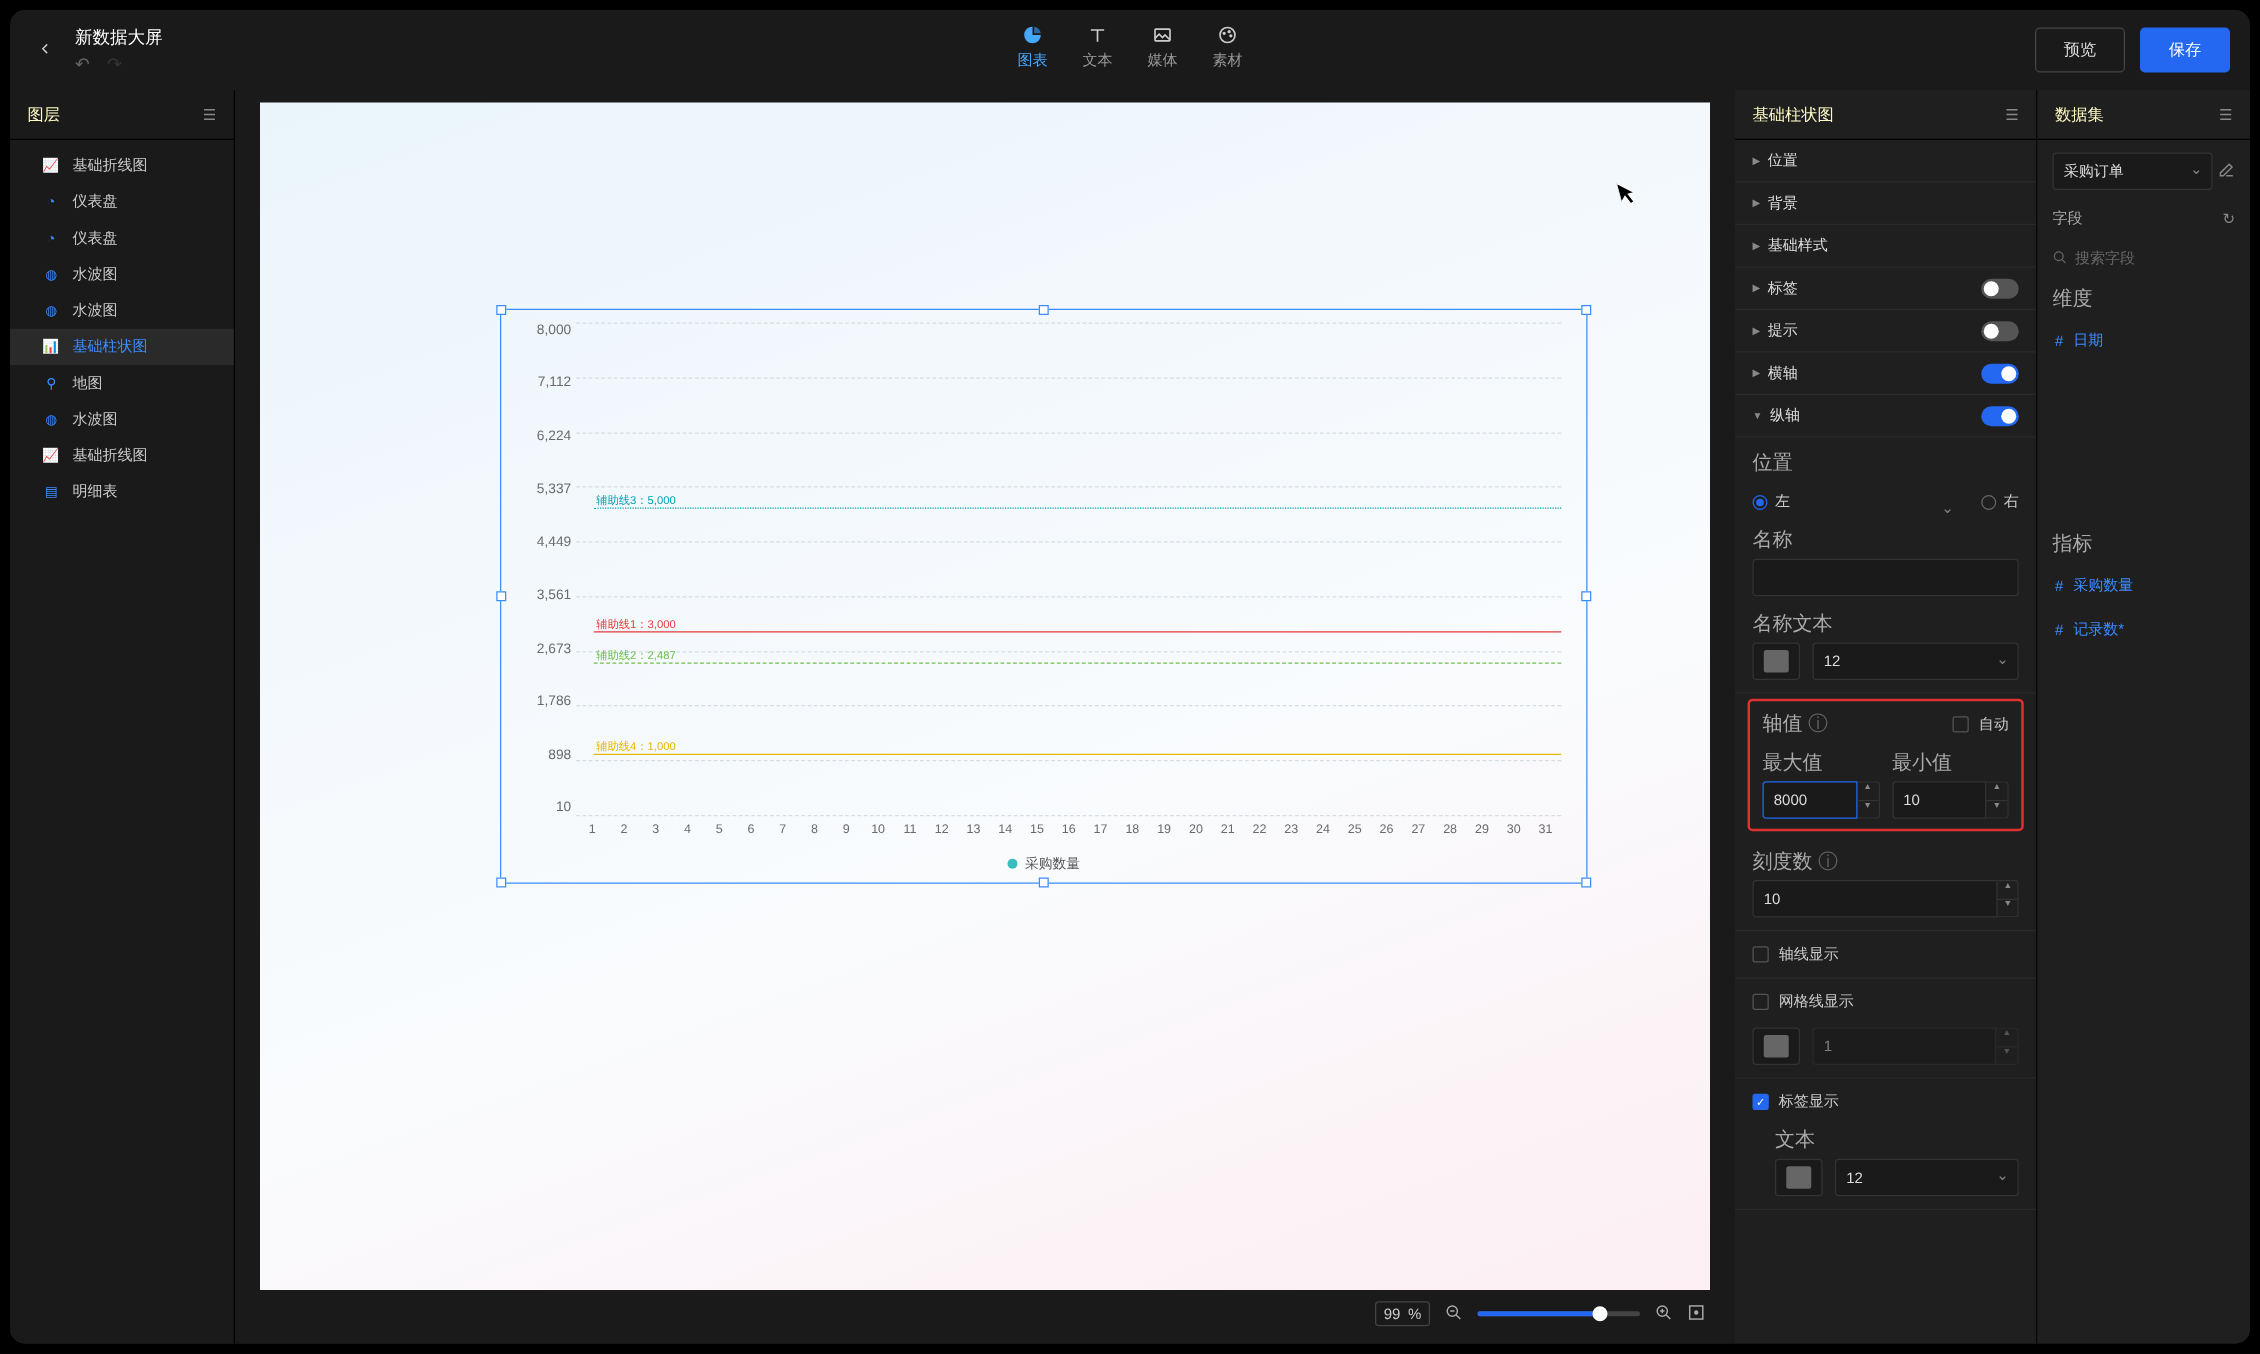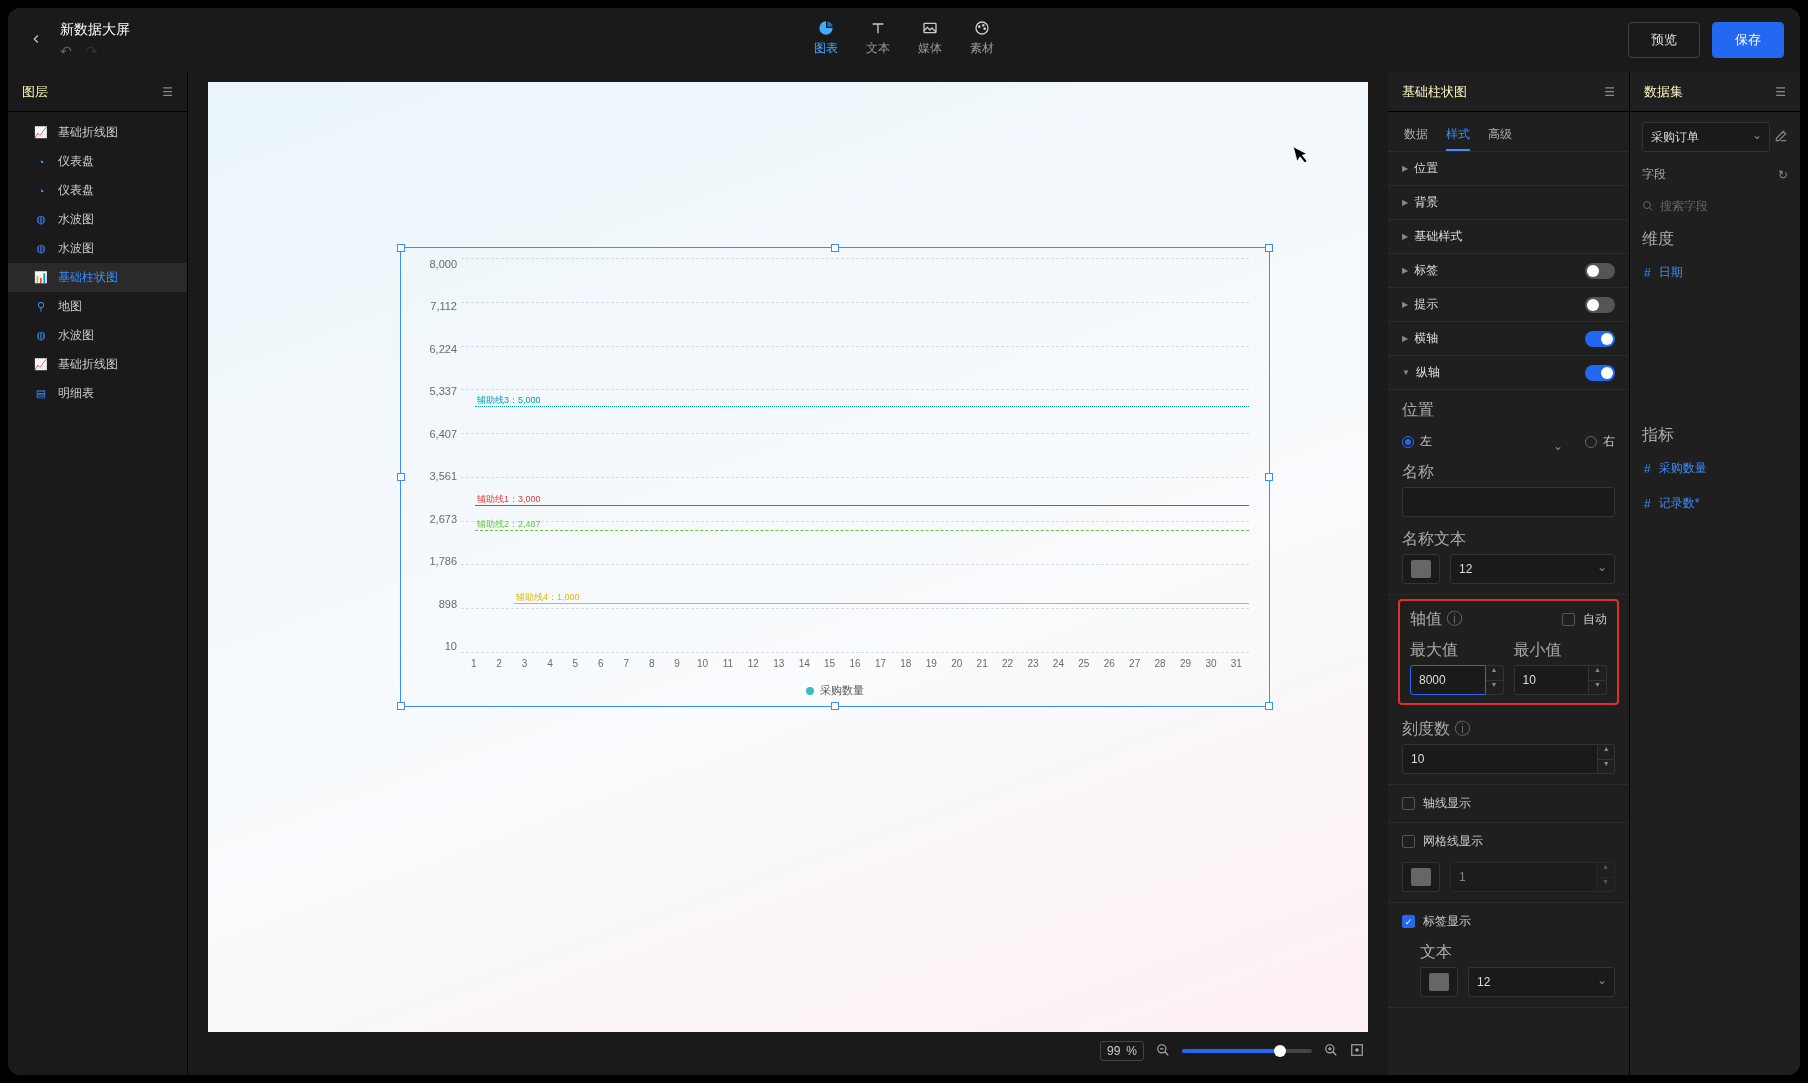--- a/index.html
+++ b/index.html
@@ -302,21 +302,21 @@
           <div class="handle h-tm"></div>
           <div class="handle h-bm"></div>
           <div class="handle h-lm"></div>
           <div class="handle h-rm"></div>
           <div class="chart-inner">
             <div class="y-labels" id="y-labels">
                 <div>8,000</div>
                 <div>7,112</div>
                 <div>6,224</div>
                 <div>5,337</div>
-                <div>6,407</div>
+                <div>4,449</div>
                 <div>3,561</div>
                 <div>2,673</div>
                 <div>1,786</div>
                 <div>898</div>
                 <div>10</div>
               </div>
             <div class="plot" id="plot">
               <div class="bars" id="bars">
                   <div class="bar-slot">
                     <div class="bar" style="height: 11.1389%;"></div>
@@ -424,21 +424,21 @@
                 <div class="gridline" style="top: 100%;"></div>
                 <div class="refline" style="top: 37.5469%; border-top: 1.5px dotted rgb(0, 162, 181);">
                   <div class="ref-label" style="color: rgb(0, 162, 181);">辅助线3：5,000</div>
                 </div>
                 <div class="refline" style="top: 62.5782%; border-top: 1.5px solid rgb(230, 58, 58);">
                   <div class="ref-label" style="color: rgb(230, 58, 58);">辅助线1：3,000</div>
                 </div>
                 <div class="refline" style="top: 68.9987%; border-top: 1.5px dashed rgb(109, 191, 75);">
                   <div class="ref-label" style="color: rgb(109, 191, 75);">辅助线2：2,487</div>
                 </div>
-                <div class="refline" style="top: 87.6095%; border-top: 1.5px solid rgb(230, 184, 0); margin-left: 39px;">
+                <div class="refline" style="top: 87.6095%; border-top: 1.5px solid rgb(230, 184, 0);">
                   <div class="ref-label" style="color: rgb(230, 184, 0);">辅助线4：1,000</div>
                 </div>
               </div>
             <div class="x-labels" id="x-labels">
                 <div class="x-lab">1</div>
                 <div class="x-lab">2</div>
                 <div class="x-lab">3</div>
                 <div class="x-lab">4</div>
                 <div class="x-lab">5</div>
                 <div class="x-lab">6</div>
@@ -508,25 +508,20 @@
             <path d="M0 0 L0 16 L4 12 L7 19 L10 18 L7 11 L12 11 Z" fill="#000" stroke="#fff" stroke-width="1"></path>
           </svg>
       </div>
     </div>
 
     <div class="props">
       <div class="panel-head">
         <span class="t">基础柱状图</span>
         <span class="menu-ico">☰</span>
       </div>
-      <div class="tabs">
-        <div class="tab">数据</div>
-        <div class="tab active">样式</div>
-        <div class="tab">高级</div>
-      </div>
       <div class="acc-item">
           <div class="al">
             <span class="tri">▶</span>
             <span>位置</span>
           </div>
         </div>
       <div class="acc-item">
           <div class="al">
             <span class="tri">▶</span>
             <span>背景</span>

